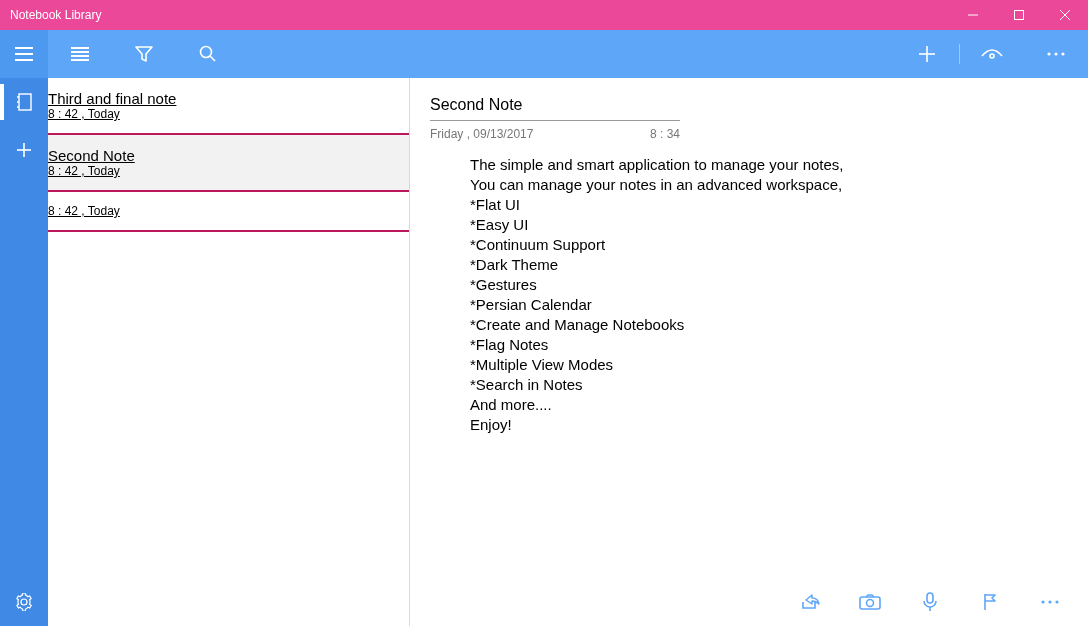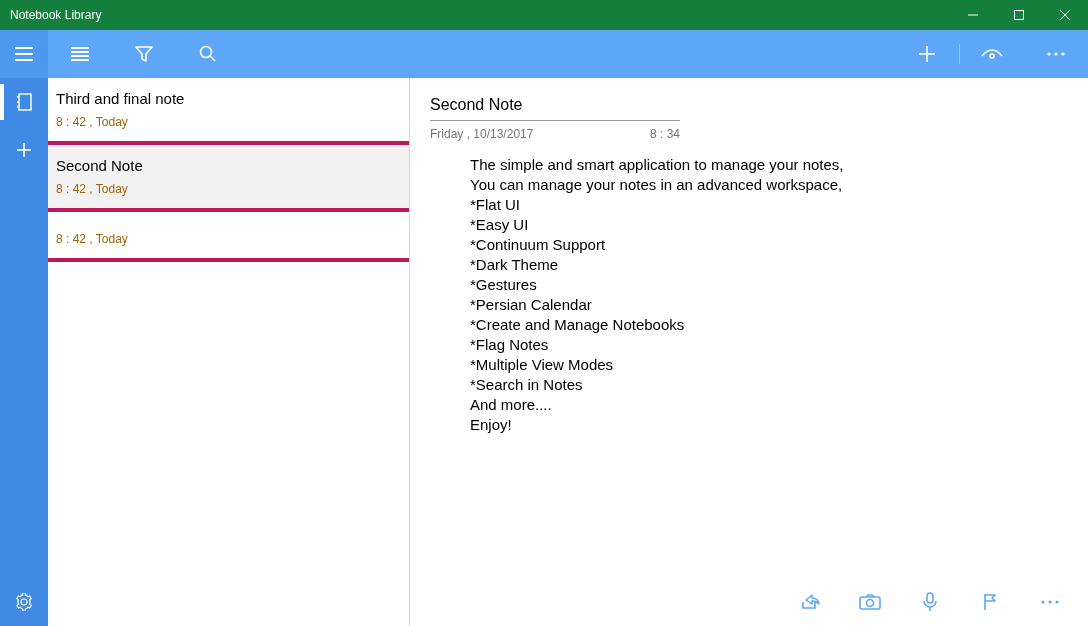--- a/index.html
+++ b/index.html
@@ -1,19 +1,19 @@
 <!DOCTYPE html>
 <html><head>
 <meta charset="utf-8">
 <style>
   * { box-sizing: border-box; margin: 0; padding: 0; }
   html, body { width: 1088px; height: 626px; font-family: "Segoe UI", Arial, sans-serif; font-size: 14px; overflow: hidden; }
   .titlebar {
     height: 30px;
-    background: #15803d;
+    background: #ec4899;
     color: #fff;
     display: flex;
     align-items: center;
     padding-left: 10px;
     font-size: 12px;
   }
   .titlebar .title { flex: 1; }
   .titlebar .win-controls { display: flex; }
   .titlebar .win-btn {
     width: 46px; height: 30px;
@@ -65,26 +65,27 @@
     background: #fff;
   }
   .sidebar .side-spacer { flex: 1; }
   .notelist {
     width: 362px;
     border-right: 1px solid #d9d9d9;
     background: #fff;
     overflow-y: auto;
   }
   .note-item {
-    padding: 12px 8px;
-    border-bottom: 4px solid #be185d;
+    padding: 12px 0;
+    border-bottom: 2px solid #be185d;
+    text-decoration: underline;
   }
   .note-item.selected { background: #f2f2f2; }
   .note-item .n-title { font-size: 15px; color: #000; }
-  .note-item .n-meta { font-size: 12px; color: #a16207; margin-top: 8px; }
+  .note-item .n-meta { font-size: 12px; color: #000000; margin-top: 0; }
   .detail {
     flex: 1;
     display: flex;
     flex-direction: column;
     background: #fff;
     position: relative;
   }
   .detail-inner { padding: 18px 20px; flex: 1; overflow-y: auto; }
   .detail .d-title {
     font-size: 16px;
@@ -236,21 +237,21 @@
     </div>
     <div class="note-item">
       <div class="n-meta">8 : 42 , Today</div>
     </div>
   </div>
 
   <div class="detail">
     <div class="detail-inner">
       <div class="d-title">Second Note</div>
       <div class="d-meta">
-        <span class="d-date">Friday , 10/13/2017</span>
+        <span class="d-date">Friday , 09/13/2017</span>
         <span class="d-time">8 : 34</span>
       </div>
       <div class="d-body">The simple and smart application to manage your notes,
 You can manage your notes in an advanced workspace,
 *Flat UI
 *Easy UI
 *Continuum Support
 *Dark Theme
 *Gestures
 *Persian Calendar

